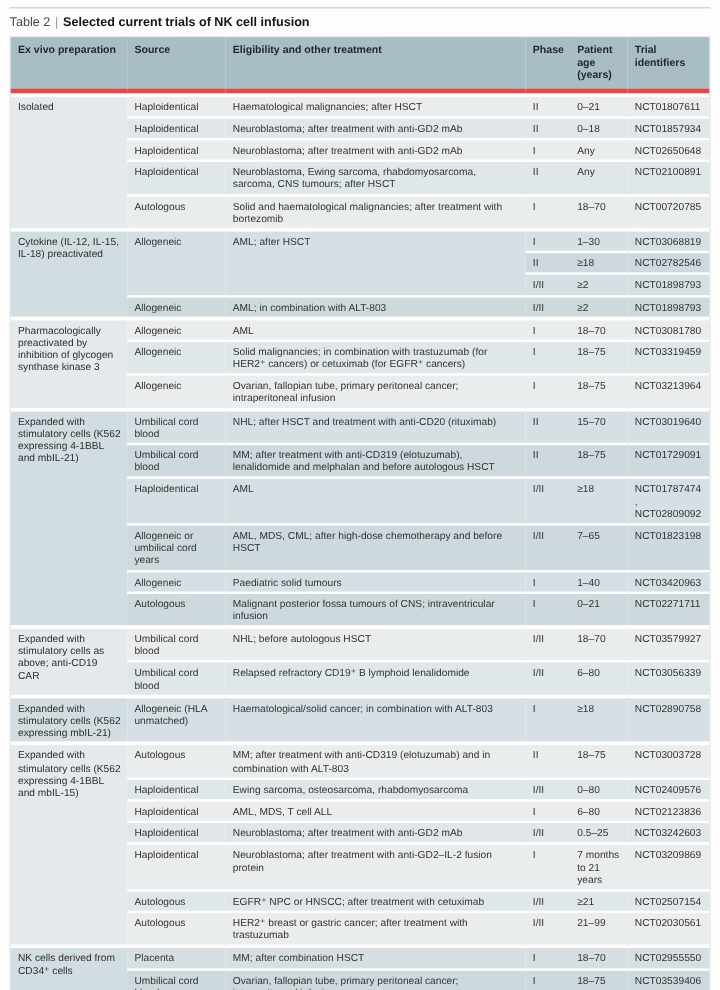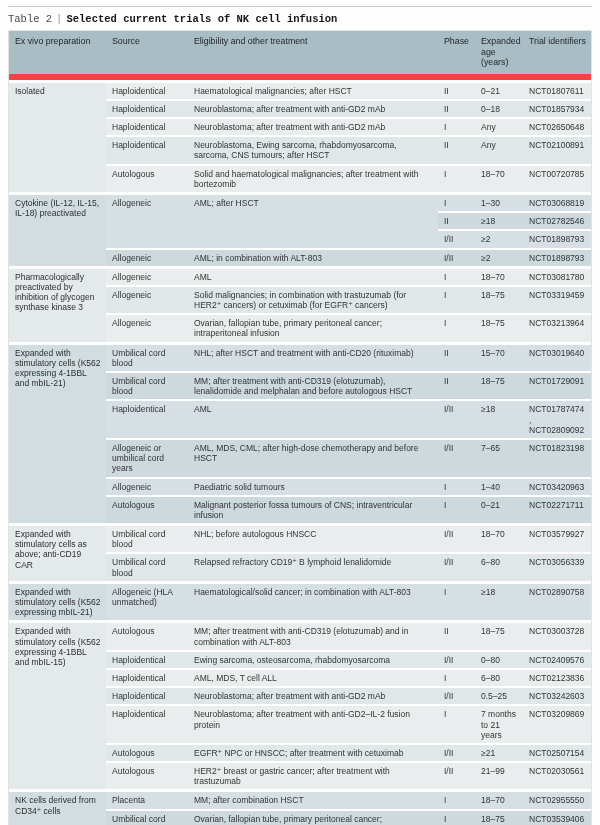--- a/index.html
+++ b/index.html
@@ -1,30 +1,30 @@
 <!DOCTYPE html>
 <html style="--header-bg: #a8bdc4; --accent: #cf7f2f;"><head>
 <meta charset="utf-8">
 <style>
   * { margin:0; padding:0; box-sizing:border-box; }
   html,body { width:600px; background:#fdfdfd; font-family:"Liberation Sans","DejaVu Sans",sans-serif; color:#2d2d2d; }
   body { height:825px; overflow:hidden; }
   .page { padding:6px 8px 0 8px; }
   .top-rule { border-top:1px solid #c9c9c9; margin-bottom:4px; }
-  .title-bar { font-size:10.5px; padding:2px 0 5px 0; color:#555;font-family:Liberation Mono, monospace; }
+  .title-bar { font-size:10.5px; padding:2px 0 5px 0; color:#555; }
   .title-bar .tnum { font-weight:400; color:#4a4a4a; }
   .title-bar .tsep { color:#9a9a9a; padding:0 4px; }
   .title-bar .tmain { font-weight:700; color:#151515; }
   .tbl-box { border:1px solid #e2e2e2; }
   table { width:100%; border-collapse:separate; border-spacing:0; table-layout:fixed; }
   col.c-prep{width:97px;} col.c-src{width:82px;} col.c-elig{width:250px;}
   col.c-ph{width:37px;} col.c-age{width:48px;} col.c-id{width:68px;}
-  th { background:var(--header-bg,#a8bdc4); font-size:8.8px; font-weight:400; color:#21282b;
+  th { background:var(--header-bg,#a8bdc4); font-size:8.8px; font-weight:700; color:#21282b;
        text-align:left; vertical-align:top; padding:5px 5px 6px 6px; line-height:1.2;
-       border-bottom:6px solid #ef4444;margin-top:44px; }
+       border-bottom:4px solid #ef4444;margin-top:44px; }
   td { font-size:8.5px; line-height:1.2; vertical-align:top; padding:3px 5px 3px 6px;
        border-top:2px solid #fff; color:#333; word-wrap:break-word; }
   tr.sec-light td { background:#e9edee; }
   tr.sec-light.alt td { background:#e0e7e9; }
   tr.sec-dark td { background:#d6e0e4; }
   tr.sec-dark.alt td { background:#cdd9dd; }
   td.prep { background:#e4e9eb !important; color:#2e2e2e; }
   tr.sec-dark td.prep { background:#d2dde1 !important; }
   tr.sec-start td { border-top-width:3px; }
 </style>
@@ -47,21 +47,21 @@
           <col class="c-ph">
           <col class="c-age">
           <col class="c-id">
       </colgroup>
       <thead>
         <tr>
           <th>Ex vivo preparation</th>
           <th>Source</th>
           <th>Eligibility and other treatment</th>
           <th>Phase</th>
-          <th>Expanded age (years)</th>
+          <th>Patient age (years)</th>
           <th>Trial identifiers</th>
         </tr>
       </thead>
       <tbody>
           <tr class="sec-light sec-start">
             <td class="prep" rowspan="5">Isolated</td>
             <td rowspan="1">Haploidentical</td>
             <td rowspan="1">Haematological malignancies; after HSCT</td>
             <td>II</td>
             <td>0–21</td>
@@ -181,21 +181,21 @@
           <tr class="sec-dark alt">
             <td rowspan="1">Autologous</td>
             <td rowspan="1">Malignant posterior fossa tumours of CNS; intraventricular infusion</td>
             <td>I</td>
             <td>0–21</td>
             <td>NCT02271711</td>
           </tr>
           <tr class="sec-light sec-start">
             <td class="prep" rowspan="2">Expanded with stimulatory cells as above; anti-CD19 CAR</td>
             <td rowspan="1">Umbilical cord blood</td>
-            <td rowspan="1">NHL; before autologous HNSCC</td>
+            <td rowspan="1">NHL; before autologous HSCT</td>
             <td>I/II</td>
             <td>18–70</td>
             <td>NCT03579927</td>
           </tr>
           <tr class="sec-light alt">
             <td rowspan="1">Umbilical cord blood</td>
             <td rowspan="1">Relapsed refractory CD19⁺ B lymphoid lenalidomide</td>
             <td>I/II</td>
             <td>6–80</td>
             <td>NCT03056339</td>

